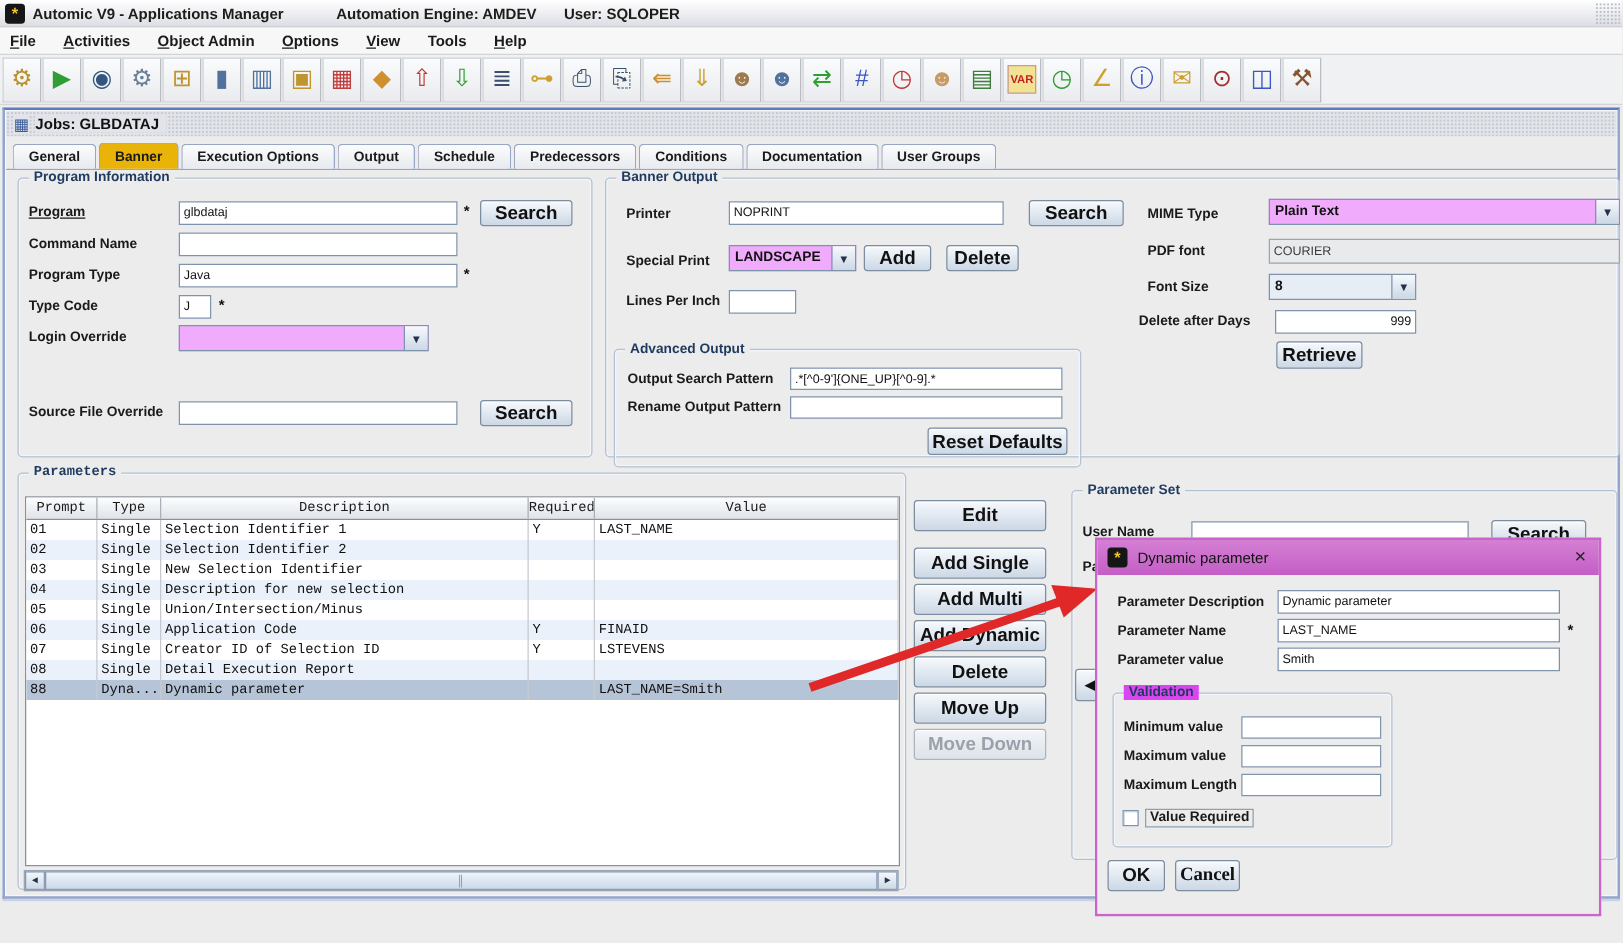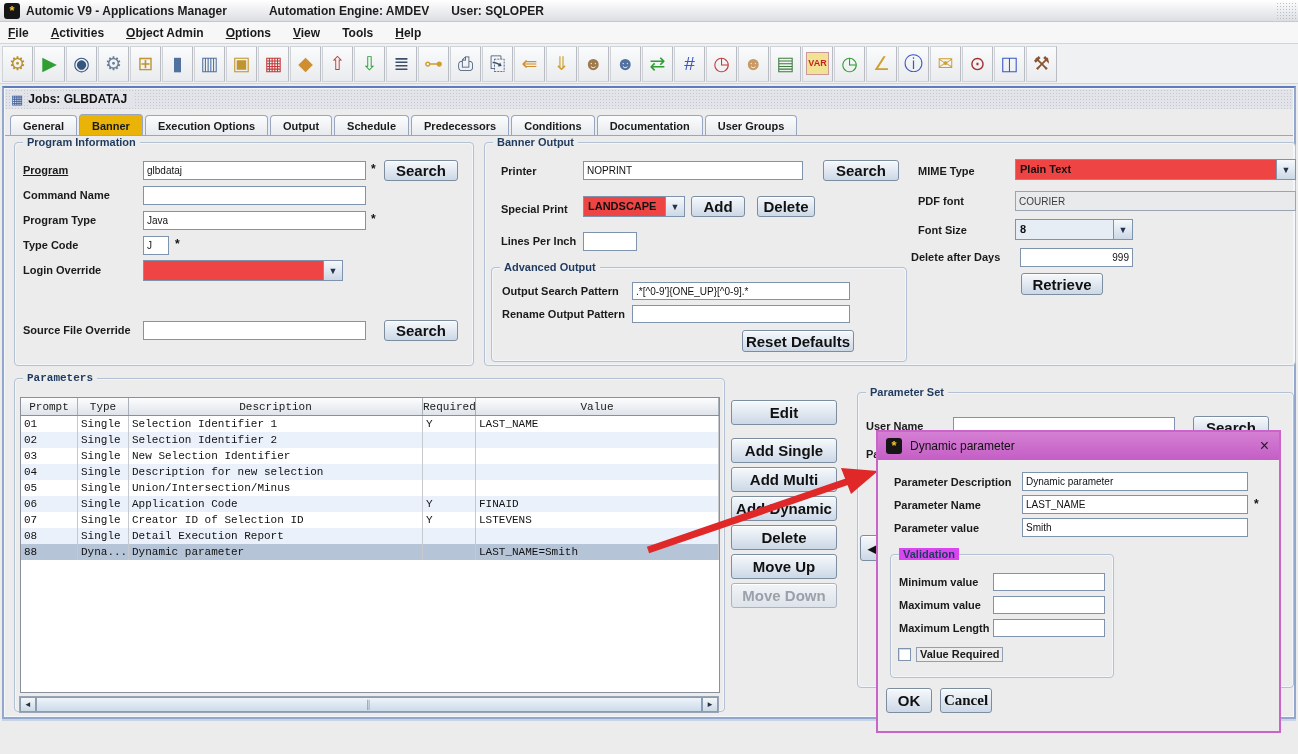--- a/index.html
+++ b/index.html
@@ -57,21 +57,21 @@
   .lbl { position:absolute; font-weight:bold; font-size:11px; color:#1a1a1a; white-space:nowrap; }
   .tf { position:absolute; height:19px; border:1px solid #7f93ad; background:#fff; font-family:"Liberation Sans",sans-serif;
     font-size:10px; padding:0 3px; color:#111; }
   .tf.ro { background:#e9eaec; color:#3c3c3c; border-color:#9aa4b2; }
   .tf.num { text-align:right; }
   .star { position:absolute; font-weight:bold; font-size:12px; color:#111; }
   .btn { position:absolute; background:linear-gradient(#f6f9fc,#ccd8e6); border:1px solid #7c8da0;
     border-radius:3px; font-weight:bold; font-size:15px; color:#111; text-align:center;
     display:flex; align-items:center; justify-content:center; box-shadow:inset 0 1px 0 #fff; }
   .btn.disabled { color:#9aa1ab; border-color:#aab3bf; background:linear-gradient(#f2f4f7,#dde3ea); }
-  .combo { position:absolute; display:flex; border:1px solid #7f93ad; background:#ef4444; height:21px; }
+  .combo { position:absolute; display:flex; border:1px solid #7f93ad; background:#f0abfc; height:21px; }
   .combo-val { flex:1; font-weight:bold; font-size:11px; padding:3px 4px 0 4px; color:#111; overflow:hidden; white-space:nowrap; }
   .combo-btn { width:19px; background:linear-gradient(#f6f9fc,#ccd8e6); border-left:1px solid #7f93ad;
     display:flex; align-items:center; justify-content:center; font-size:9px; color:#23324a; }
   .combo.gray { background:#e7edf5; }
 
   
   .ptable { position:absolute; background:#fff; border:1px solid #8a9099; overflow:hidden; }
   .thead { display:flex; height:18px; background:linear-gradient(#fcfdfe,#dfe4ea); border-bottom:1px solid #8a9099; }
   .th { font-size:11px; color:#1a1a1a; text-align:center; padding-top:3px; border-right:1px solid #aab0b8;
     overflow:hidden; white-space:nowrap; flex:0 0 auto; }
@@ -291,21 +291,21 @@
       <div class="combo" style="left:98px; top:53px; width:102px;">
         <span class="combo-val">LANDSCAPE</span>
         <span class="combo-btn">▼</span>
       </div>
       <div class="btn" style="left:192px; top:53px; width:54px; height:21px; margin-left:14px;">Add</div>
       <div class="btn" style="left:258px; top:53px; width:58px; height:21px; margin-left:14px;">Delete</div>
 
       <span class="lbl" style="left:16px; top:92px;">Lines Per Inch</span>
       <input class="tf" style="left: 98px; top: 89px; width: 54px;" value="">
 
-      <div class="groupbox" style="left:6px; top:124px; width:416px; height:95px;">
+      <div class="groupbox" style="left:6px; top:136px; width:374px; height:95px;">
         <span class="gb-title">Advanced Output</span>
         <span class="lbl" style="left:10px; top:17px;">Output Search Pattern</span>
         <input class="tf" style="left: 140px; top: 14px; width: 218px; height: 18px;" value=".*[^0-9']{ONE_UP}[^0-9].*">
         <span class="lbl" style="left:10px; top:40px;">Rename Output Pattern</span>
         <input class="tf" style="left: 140px; top: 37px; width: 218px; height: 18px;" value="">
         <div class="btn" style="left:250px; top:62px; width:112px; height:22px;">Reset Defaults</div>
       </div>
 
       <span class="lbl" style="left:433px; top:22px;">MIME Type</span>
       <div class="combo" style="left:530px; top:16px; width:281px;">
@@ -318,21 +318,21 @@
 
       <span class="lbl" style="left:433px; top:81px;">Font Size</span>
       <div class="combo gray" style="left:530px; top:76px; width:118px;">
         <span class="combo-val">8</span>
         <span class="combo-btn">▼</span>
       </div>
 
       <span class="lbl" style="left:426px; top:108px;">Delete after Days</span>
       <input class="tf num" style="left: 535px; top: 105px; width: 113px;" value="999">
 
-      <div class="btn" style="left:536px; top:130px; width:82px; height:22px;">Retrieve</div>
+      <div class="btn" style="left:536px; top:130px; width:69px; height:22px;">Retrieve</div>
     </div>
 
     <div class="groupbox" style="left:10px; top:290px; width:711px; height:334px;font-family:Liberation Mono, monospace;">
       <span class="gb-title">Parameters</span>
       <div class="ptable" style="left:5px; top:18px; width:700px; height:296px;">
         <div class="thead">
             <div class="th" style="width: 57px;">Prompt</div>
             <div class="th" style="width: 51px;">Type</div>
             <div class="th" style="width: 294px;">Description</div>
             <div class="th" style="width: 53px;">Required</div>

